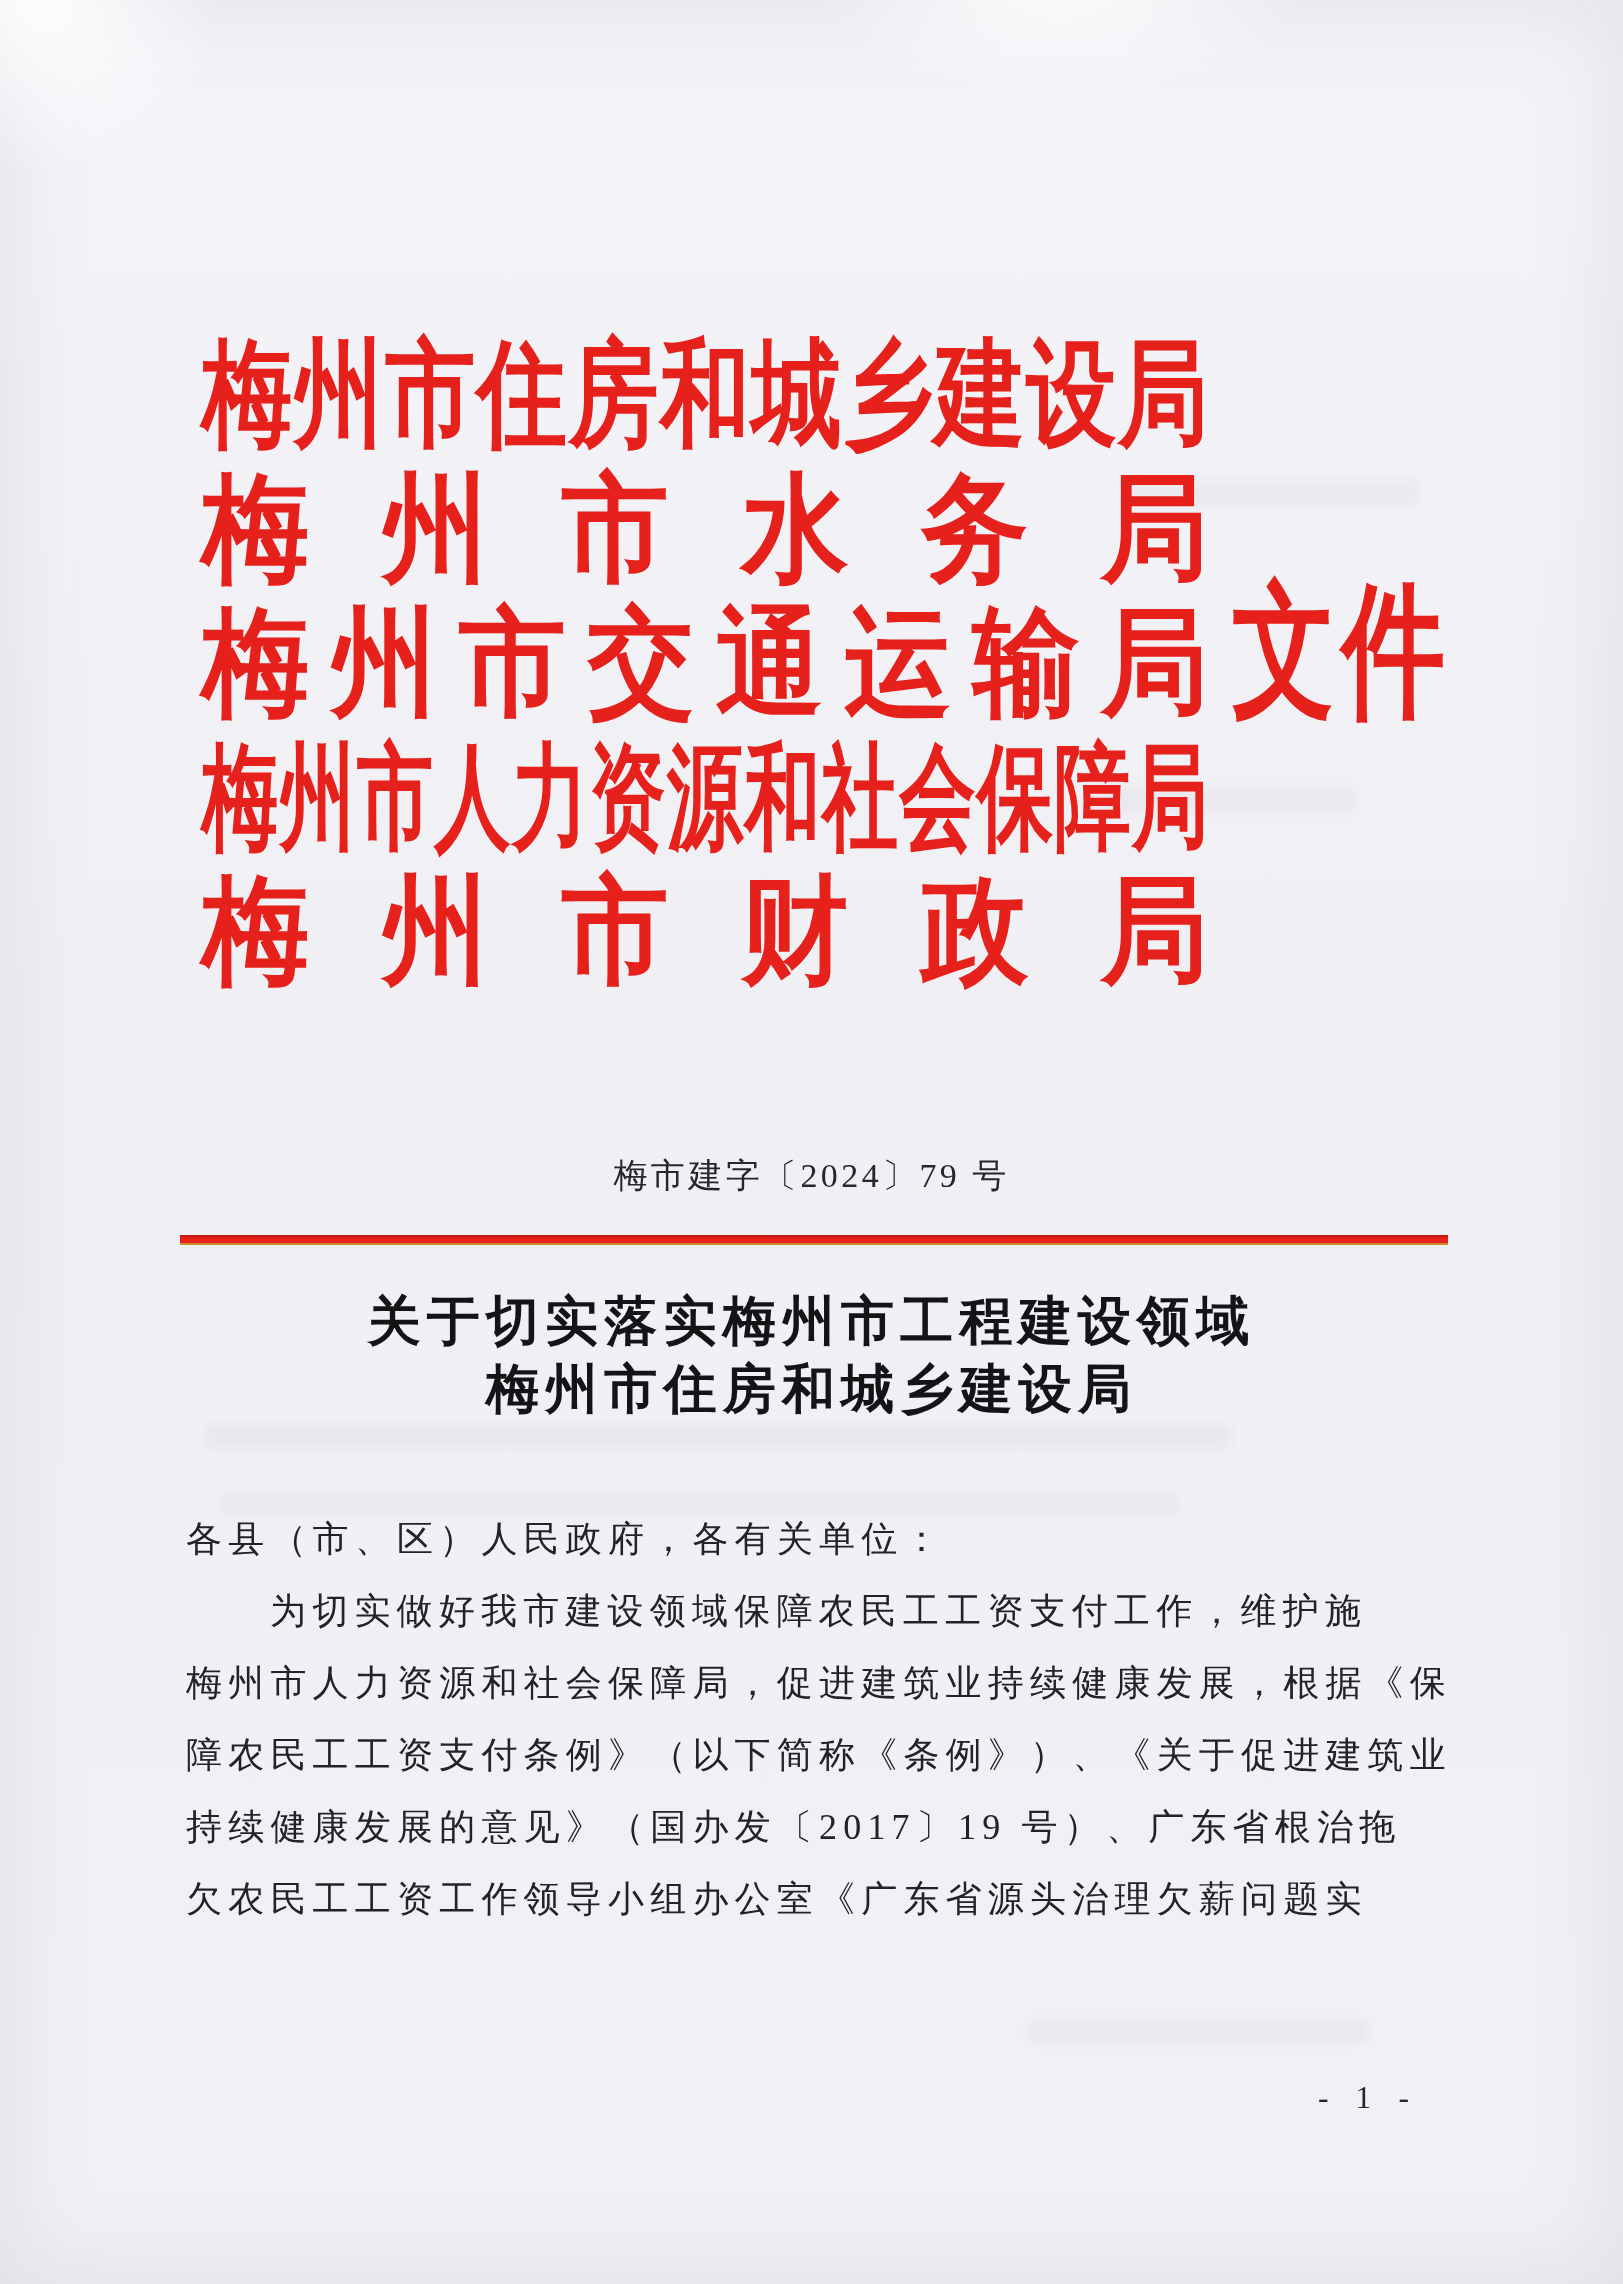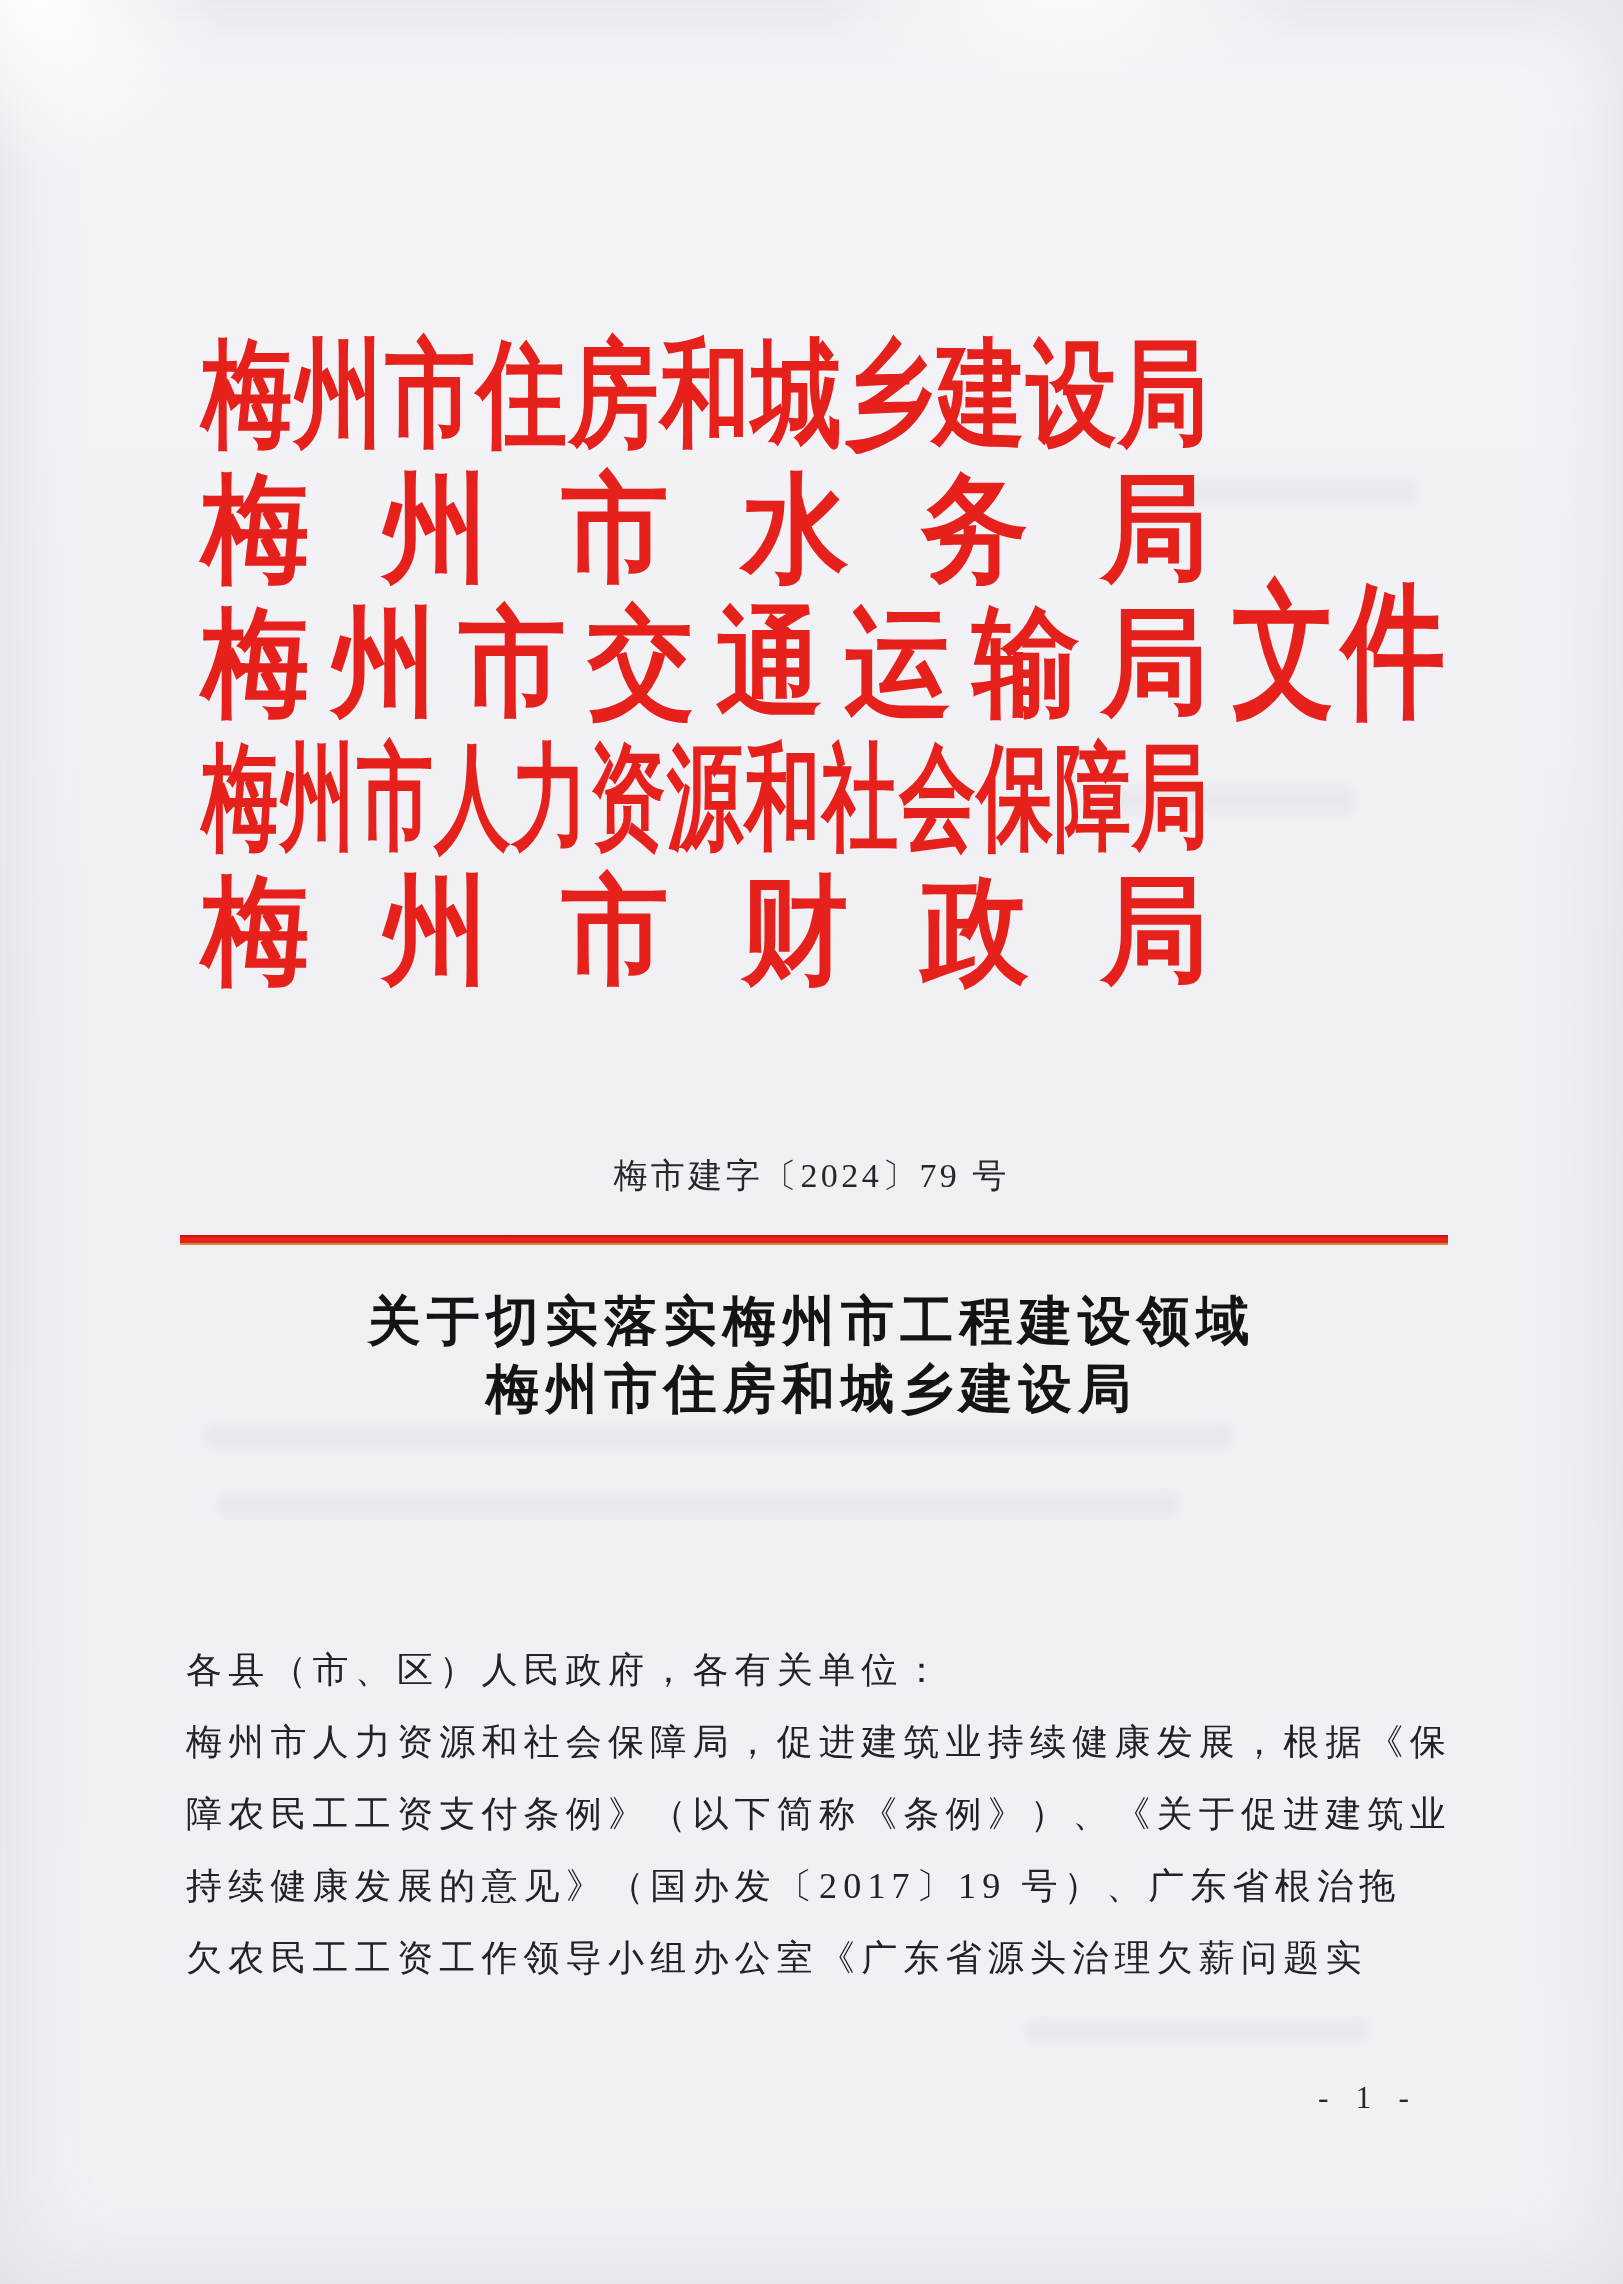--- a/index.html
+++ b/index.html
@@ -77,21 +77,21 @@
     text-align:center;
     color:#141417;
     font-weight:bold;
   }
   .title-line{
     font-size:53px;height:68px;line-height:68px;
     letter-spacing:6.2px;white-space:nowrap;
   }
   
   .body-block{
-    position:absolute;left:186px;top:1634px;width:1273px;
+    position:absolute;left:186px;top:1503px;width:1273px;
     color:#222228;
   }
   .body-line{
     font-size:36px;height:72px;line-height:72px;
     letter-spacing:6.2px;white-space:nowrap;
   }
   .body-line.indent{text-indent:84px;}
   .page-number{
     position:absolute;left:1318px;top:2080px;
     font-size:31.5px;letter-spacing:9.6px;
@@ -125,20 +125,21 @@
 
   <div class="red-rule"></div>
 
   <div class="title-block">
     <div class="title-line">关于切实落实梅州市工程建设领域</div>
     <div class="title-line">梅州市住房和城乡建设局</div>
   </div>
 
   <div class="body-block">
     <div class="body-line">各县（市、区）人民政府，各有关单位：</div>
+    <div class="body-line indent">为切实做好我市建设领域保障农民工工资支付工作，维护施</div>
     <div class="body-line">梅州市人力资源和社会保障局，促进建筑业持续健康发展，根据《保</div>
     <div class="body-line">障农民工工资支付条例》（以下简称《条例》）、《关于促进建筑业</div>
     <div class="body-line">持续健康发展的意见》（国办发〔2017〕19 号）、广东省根治拖</div>
     <div class="body-line">欠农民工工资工作领导小组办公室《广东省源头治理欠薪问题实</div>
   </div>
 
   <div class="page-number">- 1 -</div>
 
 </div>
 

